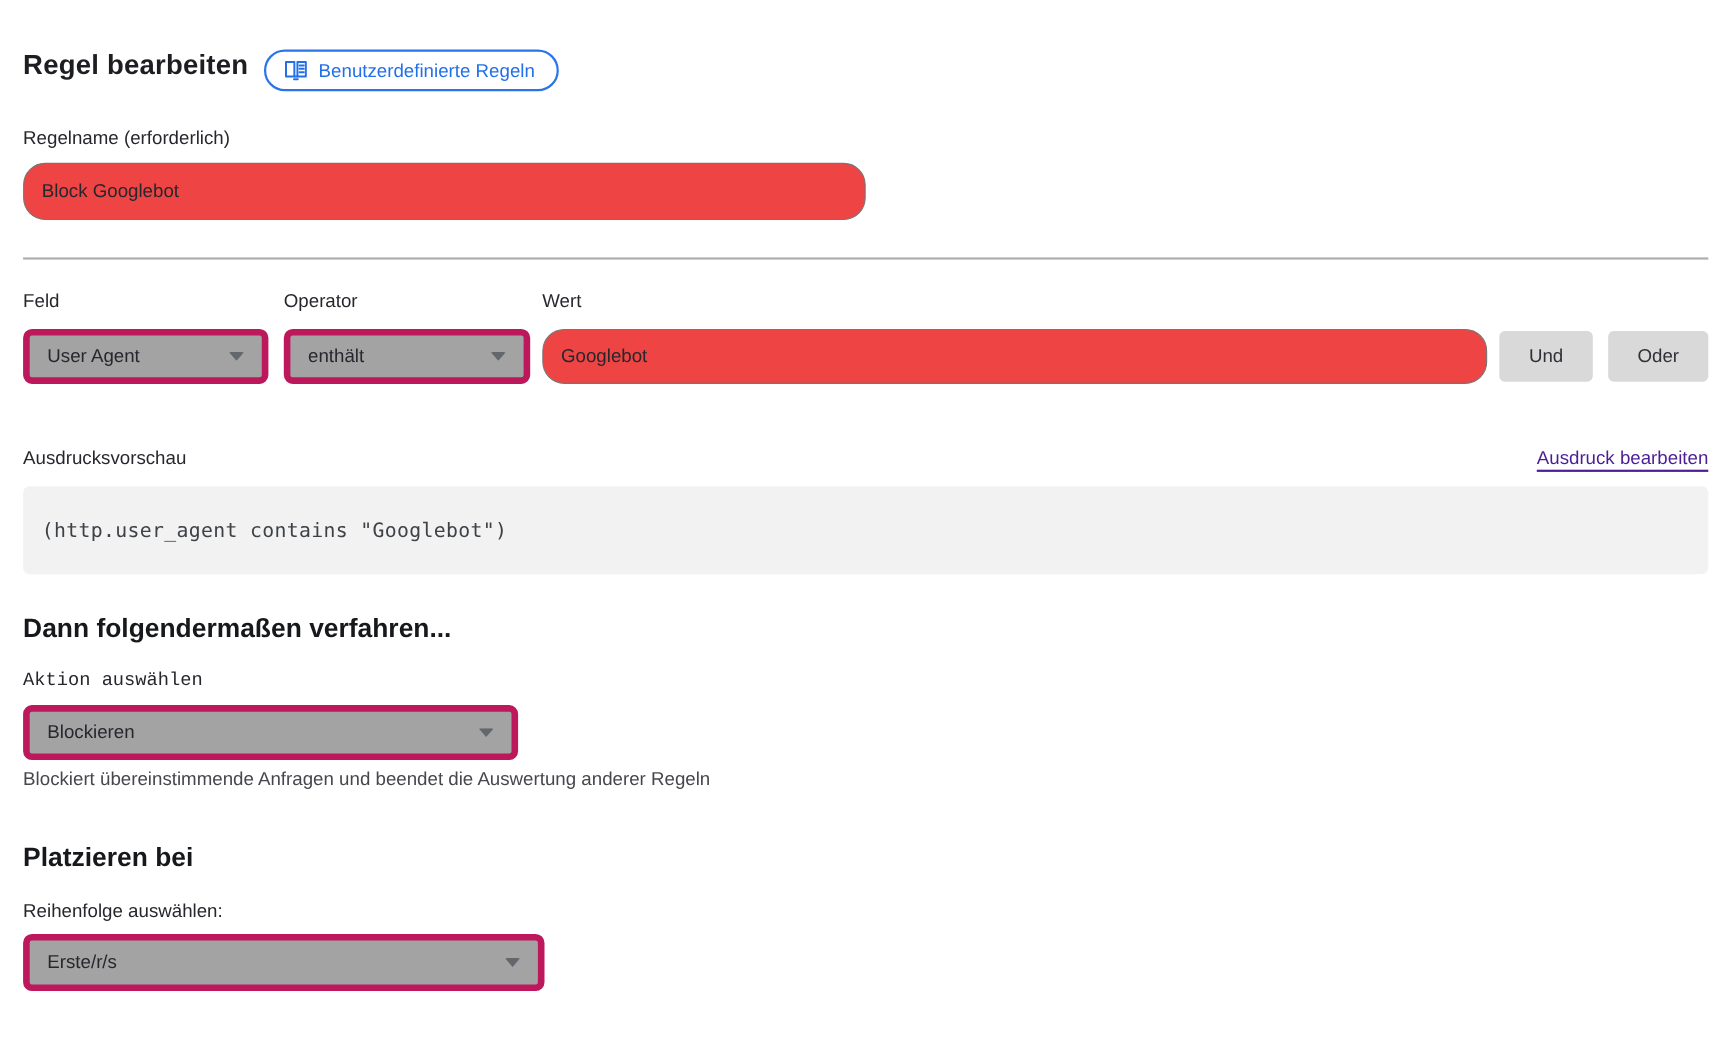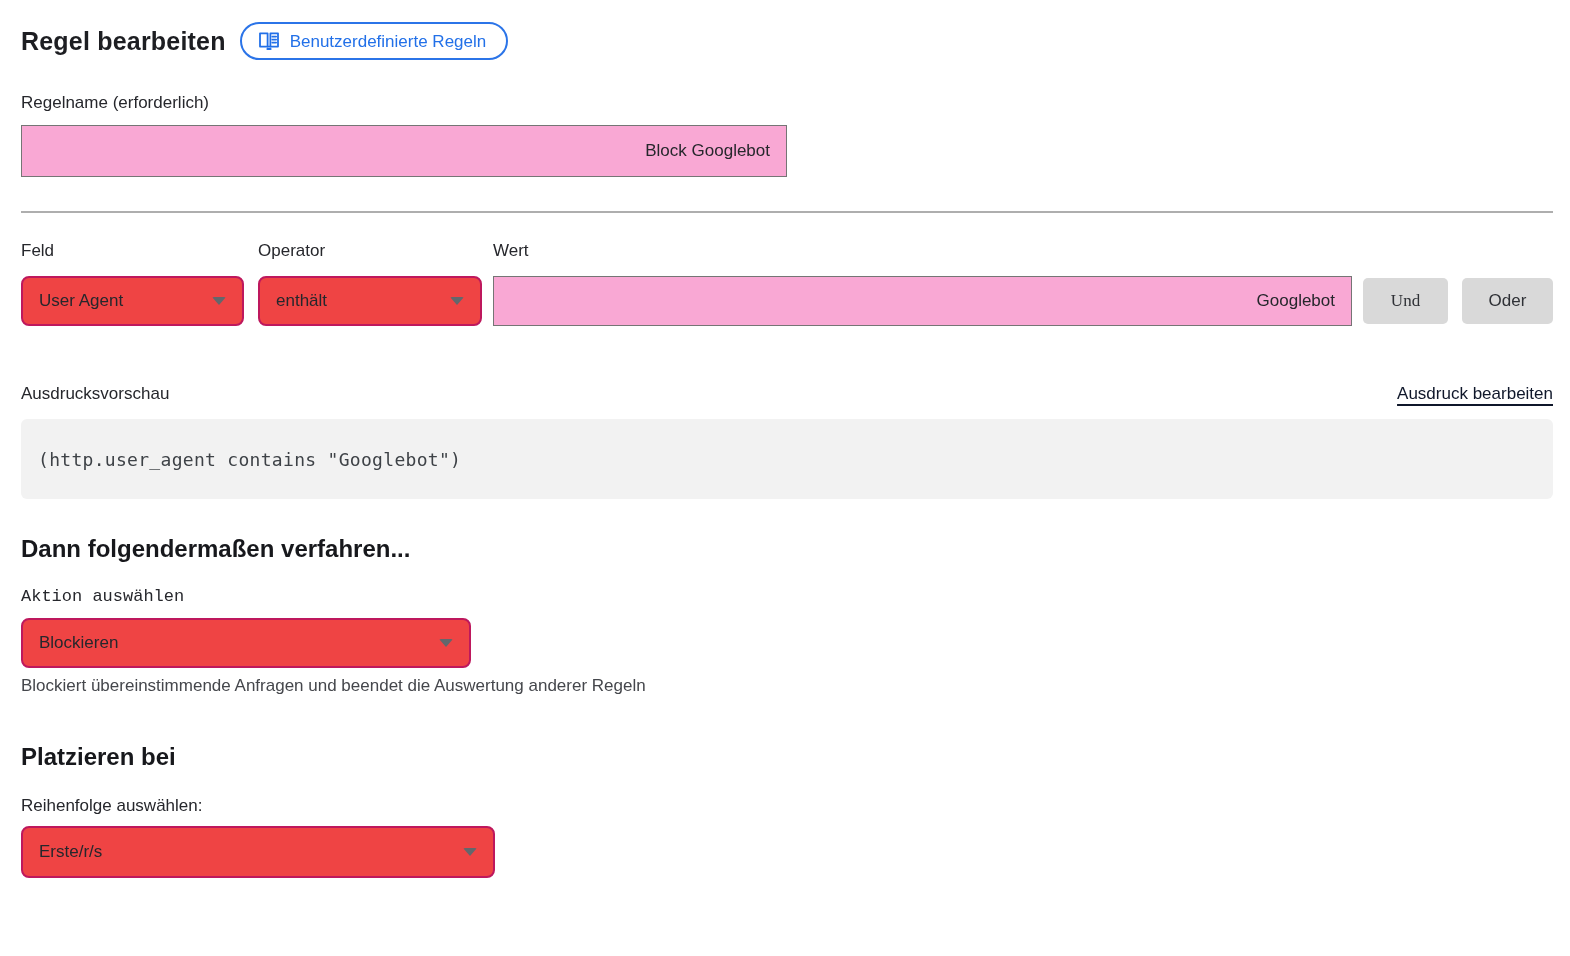--- a/index.html
+++ b/index.html
@@ -6,45 +6,45 @@
   html, body {
     width: 1570px; height: 956px;
     background: #ffffff;
     font-family: "Liberation Sans", sans-serif;
     color: #26272c;
     overflow: hidden;
   }
   .page { width: 1532px; margin-left: 21px; }
 
   
-  .header-row { display: flex; align-items: center; gap: 14px; padding-top: 22px; }
+  .header-row { display: flex; align-items: flex-start; gap: 14px; padding-top: 22px; margin-top: 23px; }
   .page-title { font-size: 25px; font-weight: 700; color: #1d1e22; letter-spacing: 0.2px; }
   .docs-pill {
     display: inline-flex; align-items: center; gap: 10px;
     height: 38px; padding: 0 20px 0 16px;
     border: 2px solid #2b74e8; border-radius: 20px;
     background: #ffffff; color: #2270e8;
     font-size: 17px; font-family: inherit; cursor: pointer; line-height: 1;
   }
   .docs-pill svg { display: block; }
 
   
   .field-label { font-size: 17px; color: #26272c; line-height: 20px; }
   .helper-text { font-size: 17px; color: #45474c; line-height: 20px; }
   .text-input {
     display: block; height: 52px; width: 100%;
-    border: 1px solid #757575; border-radius: 0;
+    border: 1px solid #757575; border-radius: 20px;
     padding: 0 16px; font-size: 17px; color: #26272c;
-    font-family: inherit; background: #f9a8d4; outline: none; text-align: right;
+    font-family: inherit; background: #ef4444; outline: none;
   }
   .select-box {
     display: flex; align-items: center; justify-content: space-between;
-    height: 50px; border: 2px solid #be185d; border-radius: 8px;
+    height: 50px; border: 6px solid #be185d; border-radius: 8px;
     padding: 0 16px; font-size: 17px; color: #26272c;
-    background: #ef4444; cursor: pointer;
+    background: #a3a3a3; cursor: pointer;
   }
   .caret-down {
     width: 0; height: 0;
     border-left: 7px solid transparent; border-right: 7px solid transparent;
     border-top: 8px solid #63676c; border-radius: 2px; flex: none; margin-left: 10px;
   }
 
   
   .rule-name-group { margin-top: 33px; }
   .rule-name-group .field-label { margin-bottom: 12px; }
@@ -59,27 +59,27 @@
   .col-field { width: 223px; margin-right: 14px; }
   .col-operator { width: 224px; margin-right: 11px; }
   .col-value { width: 859px; margin-right: 11px; }
   .col-value .text-input { height: 50px; }
   .col-value .helper-text { margin-top: 10px; }
   .logic-btn {
     height: 46px; margin-top: 37px; border: none; border-radius: 5px;
     background: #d9d9d9; color: #2f3136; font-size: 17px;
     font-family: inherit; cursor: pointer;
   }
-  .btn-and { width: 85px; margin-right: 14px; font-family: Liberation Serif, serif; }
+  .btn-and { width: 85px; margin-right: 14px; }
   .btn-or { width: 91px; }
 
   
   .expression-header { margin-top: 58px; display: flex; justify-content: space-between; align-items: baseline; }
   .edit-expression-link {
-    font-size: 17px; color: #0f172a; text-decoration: underline;
+    font-size: 17px; color: #4c1d95; text-decoration: underline;
     text-underline-offset: 5px; text-decoration-thickness: 2px; cursor: pointer;
   }
   .expression-code {
     margin-top: 15px; height: 80px; border-radius: 6px;
     background: #f2f2f2; display: flex; align-items: center;
     padding: 0 17px;
     font-family: "DejaVu Sans Mono", monospace;
     font-size: 18px; color: #3e4247; letter-spacing: 0.3px;
   }
 

